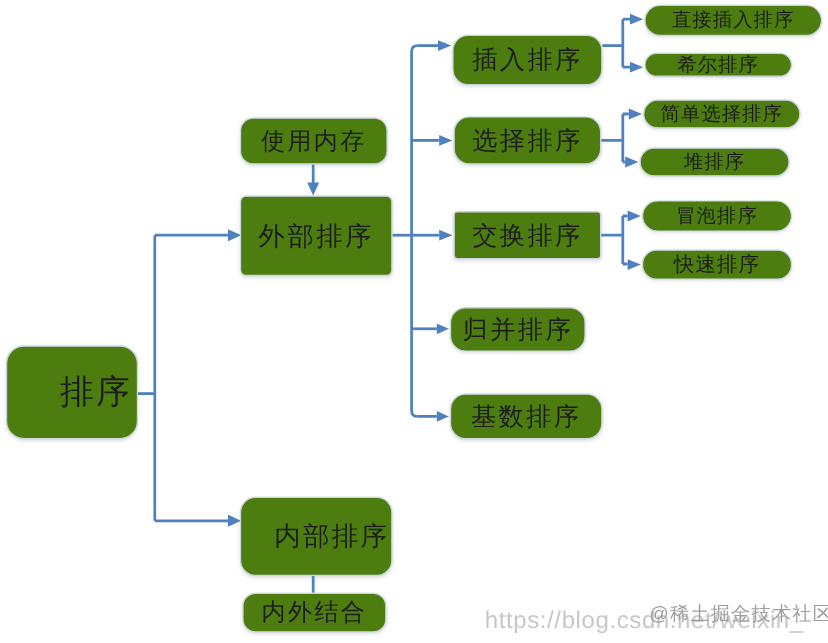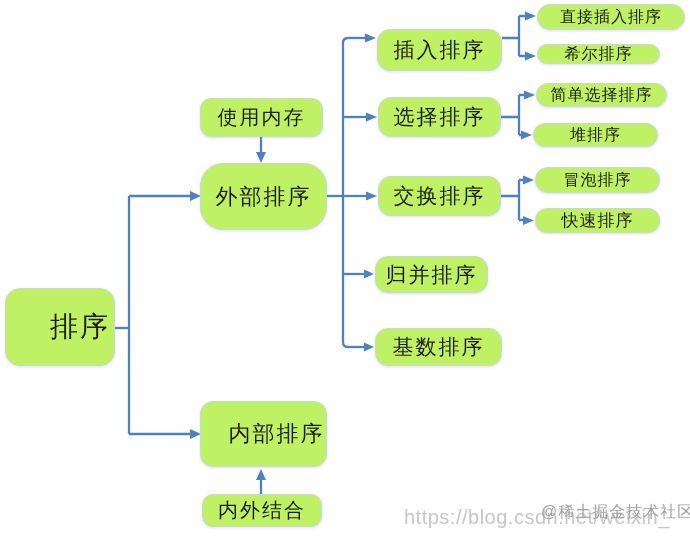--- a/index.html
+++ b/index.html
@@ -6,40 +6,40 @@
   .stage {
     position: relative;
     width: 690px; height: 536px;
     background:#ffffff;
     font-family: "Liberation Sans", "DejaVu Sans", sans-serif;
     overflow: hidden;
   }
   svg.wires { position:absolute; left:0; top:0; }
   .node {
     position:absolute;
-    background:#bef264;
+    background:#4d7c0f;
     border:1.5px solid #ccd5de;
     box-shadow: 0 1px 3px rgba(130,140,155,0.28);
     display:flex; align-items:center; justify-content:center;
     color:#1d1d1d;
     letter-spacing:2px;
     white-space:nowrap;
     box-sizing:border-box;
   }
   
   .n-paixu   { left:5px;   top:288px; width:110px; height:78px; border-radius:15px; font-size:28px;padding-left:40px; }
   
   .n-shiyong { left:200px; top:98px;  width:123px; height:39px; border-radius:11px; font-size:20px; }
-  .n-waibu   { left:200px; top:163px; width:127px; height:67px; border-radius:23px; font-size:22px; }
-  .n-neibu   { left:200px; top:401px; width:127px; height:66px; border-radius:13px; font-size:22px;padding-left:26px; }
+  .n-waibu   { left:200px; top:163px; width:127px; height:67px; border-radius:5px; font-size:22px; }
+  .n-neibu   { left:200px; top:414px; width:127px; height:66px; border-radius:13px; font-size:22px;padding-left:26px; }
   .n-neiwai  { left:202px; top:494px; width:120px; height:33px; border-radius:11px; font-size:20px; }
   
   .n-charu    { left:377px; top:17px;  width:125px; height:42px; border-radius:13px; font-size:21px;margin-top:12px; }
   .n-xuanze   { left:378px; top:97px;  width:123px; height:40px; border-radius:13px; font-size:21px; }
-  .n-jiaohuan { left:378px; top:176px; width:123px; height:40px; border-radius:13px; font-size:21px; }
+  .n-jiaohuan { left:378px; top:176px; width:123px; height:40px; border-radius:3px; font-size:21px; }
   .n-guibing  { left:375px; top:256px; width:113px; height:37px; border-radius:13px; font-size:21px; }
   .n-jishu    { left:375px; top:328px; width:127px; height:38px; border-radius:13px; font-size:21px; }
   
   .n-zhijie  { left:537px; top:4px;   width:148px; height:26px; border-radius:13px; font-size:16px; }
   .n-xier    { left:537px; top:44px;  width:123px; height:20px; border-radius:12px; font-size:16px; }
   .n-jiandan { left:536px; top:83px;  width:131px; height:24px; border-radius:12px; font-size:16px; }
   .n-dui     { left:533px; top:123px; width:125px; height:24px; border-radius:12px; font-size:16px; }
   .n-maopao  { left:535px; top:167px; width:125px; height:26px; border-radius:13px; font-size:16px; }
   .n-kuaisu  { left:535px; top:208px; width:125px; height:25px; border-radius:12px; font-size:17px; }
   .leaf { letter-spacing:1px; }

